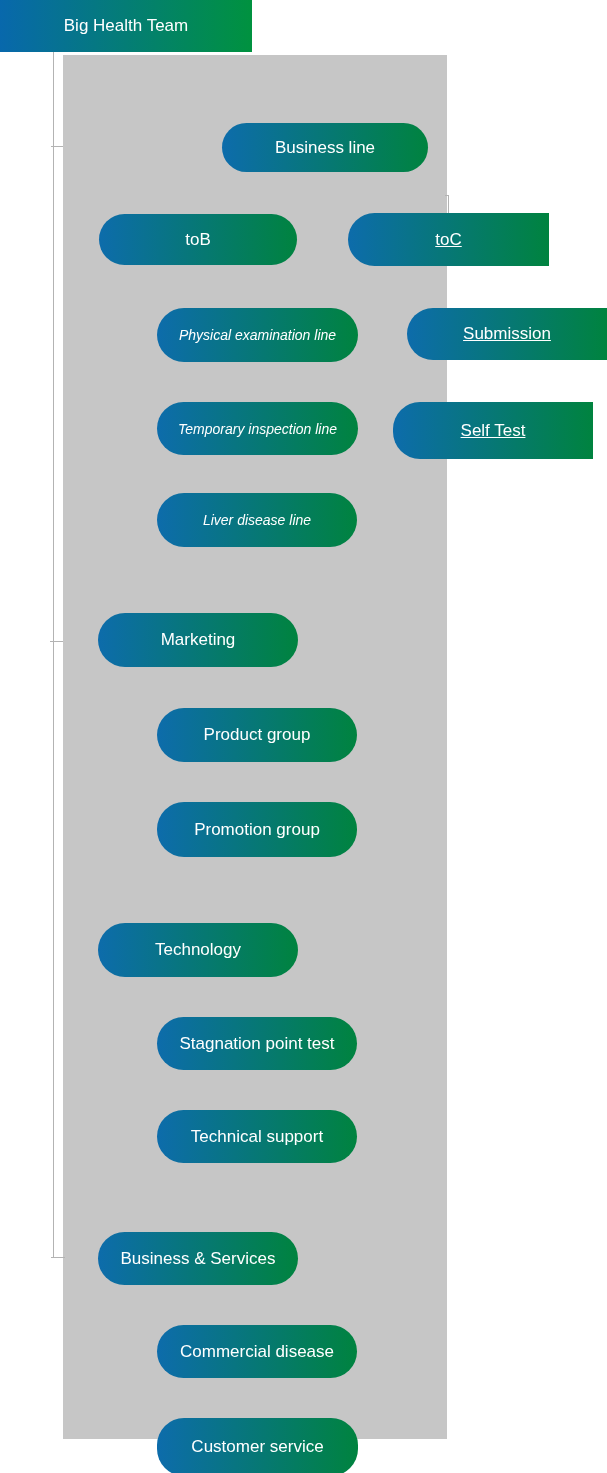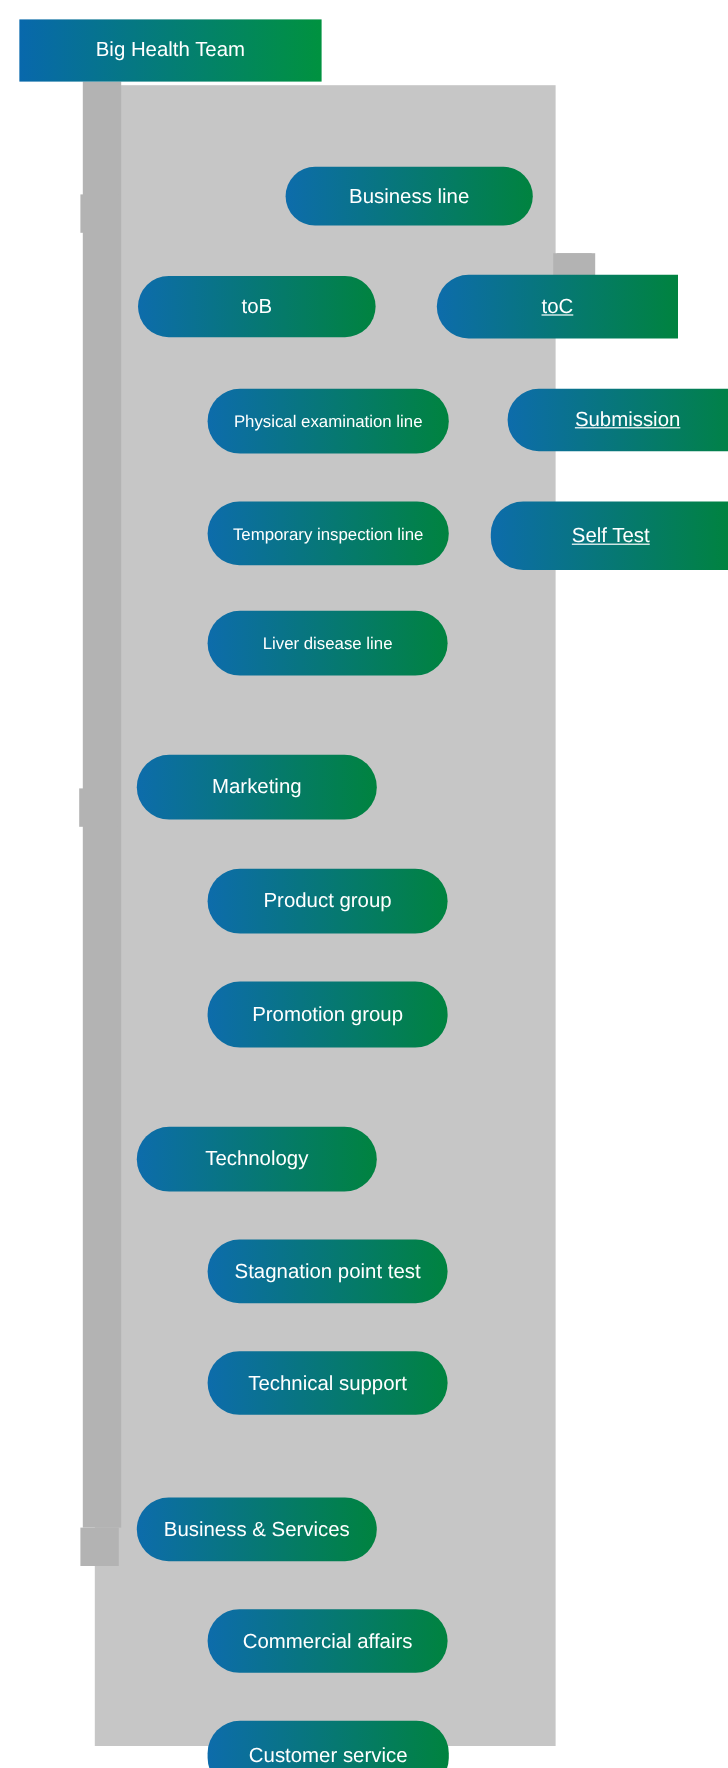--- a/index.html
+++ b/index.html
@@ -4,21 +4,21 @@
 <style>
   :root{
     --blue:#0d6cab;
     --green:#00833f;
     --hblue:#0868ac;
     --hgreen:#00923f;
     --panel:#c6c6c6;
     --line:#b3b3b3;
     --ntext:#ffffff;
   }
-  *{box-sizing:border-box;margin:0;padding:16px;}
+  *{box-sizing:border-box;margin:0;padding:0;}
   html,body{width:607px;height:1473px;overflow:hidden;background:#ffffff;
     font-family:"Liberation Sans", sans-serif;}
   body{position:relative;}
 
   .panel{position:absolute;left:63px;top:55px;width:384px;height:1384px;background:var(--panel);}
 
   .header{position:absolute;left:0;top:0;width:252px;height:52px;
     background:linear-gradient(90deg,var(--hblue),var(--hgreen));
     display:flex;align-items:center;justify-content:center;
     color:var(--ntext);font-size:17px;}
@@ -29,21 +29,21 @@
   #tick-marketing{left:50px;top:641px;width:13px;height:1px;}
   #tick-business-services{left:51px;top:1257px;width:14px;height:1px;}
   #toc-elbow-v{left:448px;top:195px;width:1px;height:18px;}
   #toc-elbow-h{left:445px;top:195px;width:4px;height:1px;}
 
   .pill{position:absolute;display:flex;align-items:center;justify-content:center;
     color:var(--ntext);border-radius:27px;
     background:linear-gradient(90deg,var(--blue),var(--green));
     font-size:17px;white-space:nowrap;}
   .flat-right{border-radius:27px 0 0 27px;text-decoration:underline;}
-  .f14{font-size:14px;}
+  .f14{font-size:14px;font-style:italic;}
 
   #p-business-line{left:222px;top:123px;width:206px;height:49px;}
   #p-tob{left:99px;top:214px;width:198px;height:51px;}
   #p-toc{left:348px;top:213px;width:201px;height:53px;}
   #p-physical{left:157px;top:308px;width:201px;height:54px;}
   #p-submission{left:407px;top:308px;width:200px;height:52px;}
   #p-temporary{left:157px;top:402px;width:201px;height:53px;}
   #p-self-test{left:393px;top:402px;width:200px;height:57px;}
   #p-liver{left:157px;top:493px;width:200px;height:54px;}
   #p-marketing{left:98px;top:613px;width:200px;height:54px;}
@@ -126,18 +126,18 @@
 
 <div class="pill" id="p-technical">
   <span>Technical support</span>
 </div>
 
 <div class="pill" id="p-business-services">
   <span>Business &amp; Services</span>
 </div>
 
 <div class="pill" id="p-commercial">
-  <span>Commercial affairs</span>
+  <span>Commercial disease</span>
 </div>
 
 <div class="pill" id="p-customer">
   <span>Customer service</span>
 </div>
 
 </body></html>

